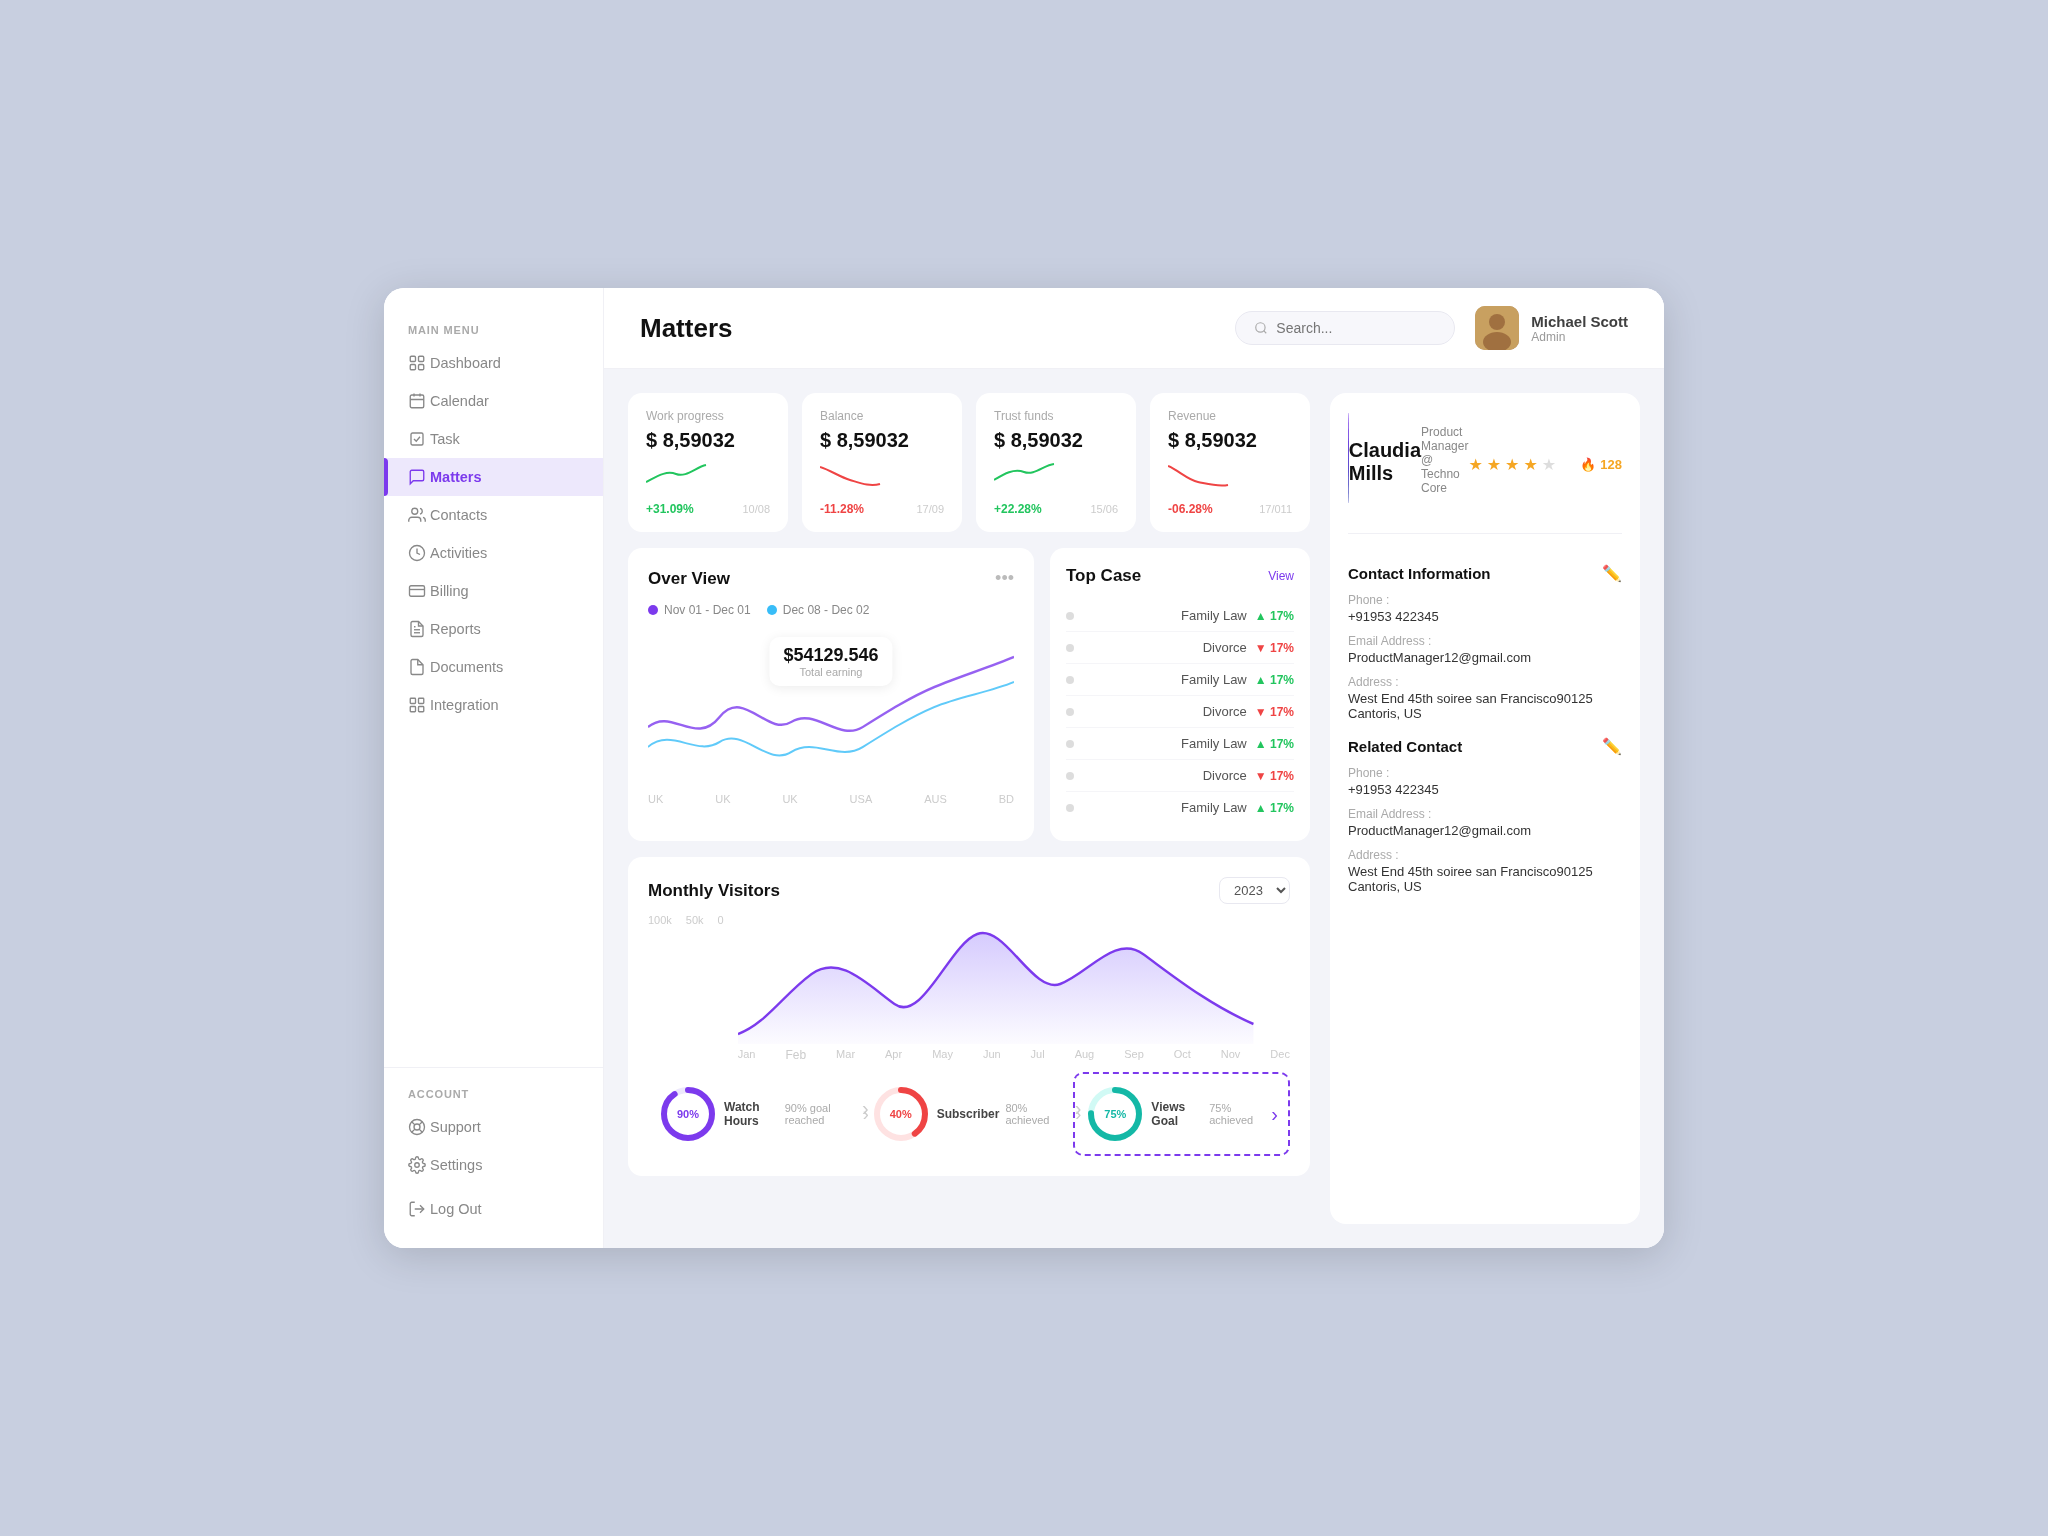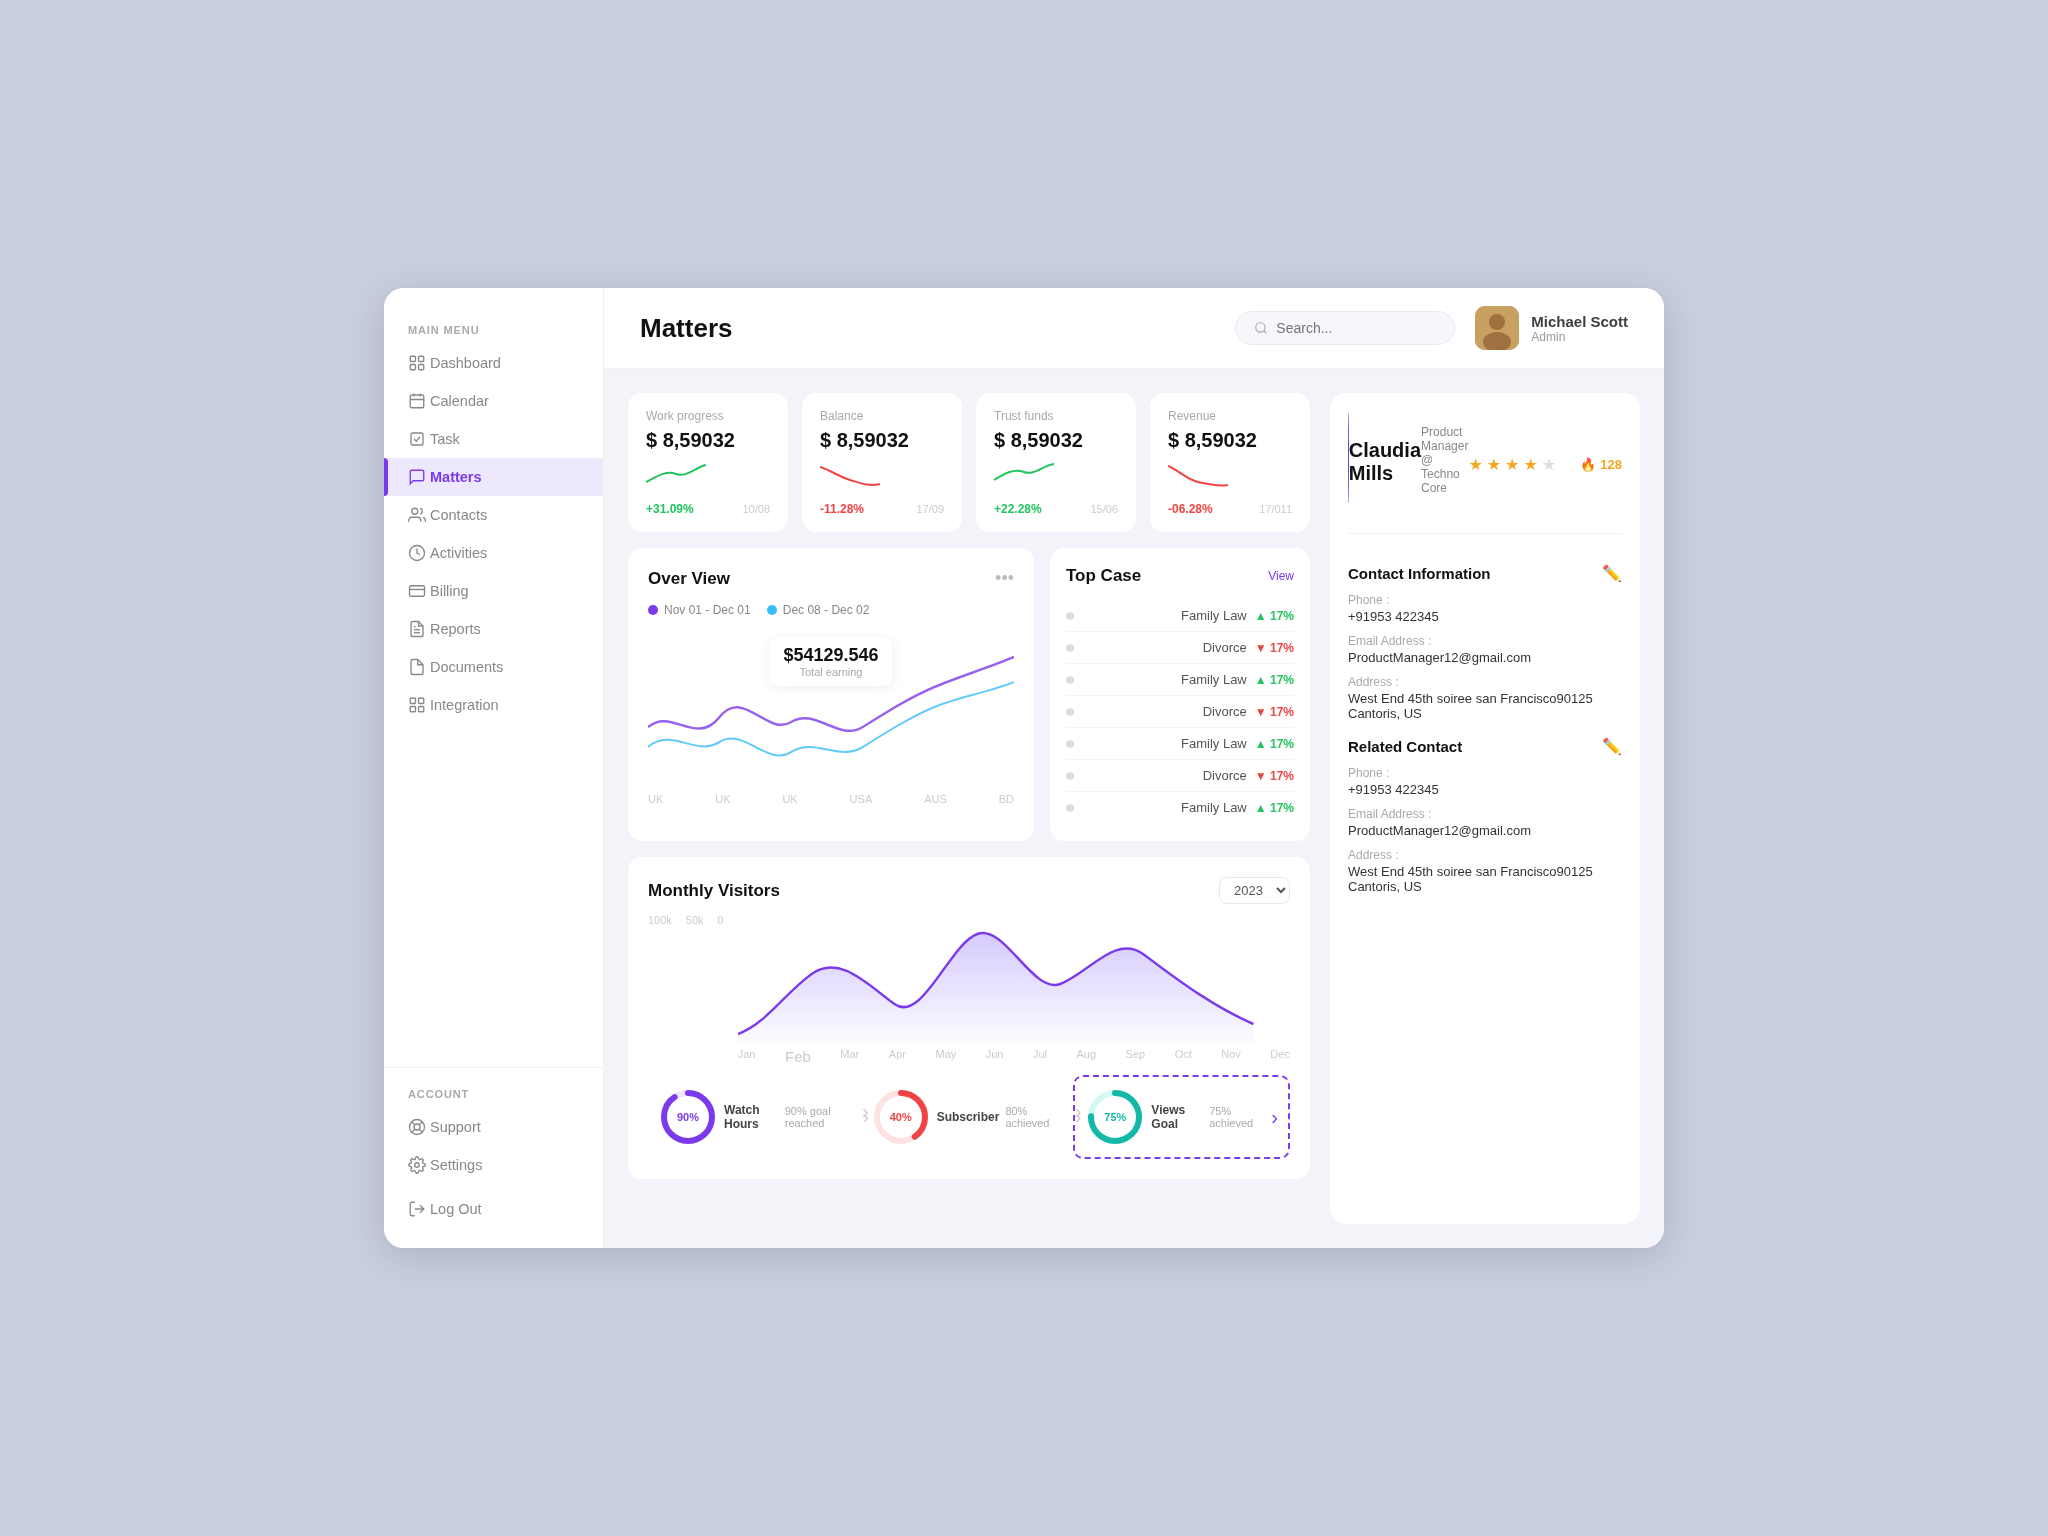--- a/index.html
+++ b/index.html
@@ -684,21 +684,21 @@
                       <stop offset="0%" stop-color="#c4b5fd" stop-opacity="0.7"></stop>
                       <stop offset="100%" stop-color="#c4b5fd" stop-opacity="0.05"></stop>
                     </linearGradient>
                   </defs>
                   <path d="M0,120 C30,110 50,80 80,60 C110,40 140,70 170,90 C200,110 230,30 260,20 C290,10 320,80 350,70 C380,60 410,20 440,40 C470,60 510,90 560,110 L560,130 L0,130 Z" fill="url(#visitGrad)"></path>
                   <path d="M0,120 C30,110 50,80 80,60 C110,40 140,70 170,90 C200,110 230,30 260,20 C290,10 320,80 350,70 C380,60 410,20 440,40 C470,60 510,90 560,110" fill="none" stroke="#7c3aed" stroke-width="2.5"></path>
                 </svg>
               </div>
               <div class="visitors-xaxis" id="visitors-xaxis">
                   <span style="font-size: 11px; color: rgb(204, 204, 204);">Jan</span>
-                  <span style="font-size: 15px; color: rgb(204, 204, 204); text-align: center;">Feb</span>
+                  <span style="font-size: 12px; color: rgb(204, 204, 204); text-align: center;">Feb</span>
                   <span style="font-size: 11px; color: rgb(204, 204, 204);">Mar</span>
                   <span style="font-size: 11px; color: rgb(204, 204, 204);">Apr</span>
                   <span style="font-size: 11px; color: rgb(204, 204, 204);">May</span>
                   <span style="font-size: 11px; color: rgb(204, 204, 204);">Jun</span>
                   <span style="font-size: 11px; color: rgb(204, 204, 204);">Jul</span>
                   <span style="font-size: 11px; color: rgb(204, 204, 204);">Aug</span>
                   <span style="font-size: 11px; color: rgb(204, 204, 204);">Sep</span>
                   <span style="font-size: 11px; color: rgb(204, 204, 204);">Oct</span>
                   <span style="font-size: 11px; color: rgb(204, 204, 204);">Nov</span>
                   <span style="font-size: 11px; color: rgb(204, 204, 204);">Dec</span>

